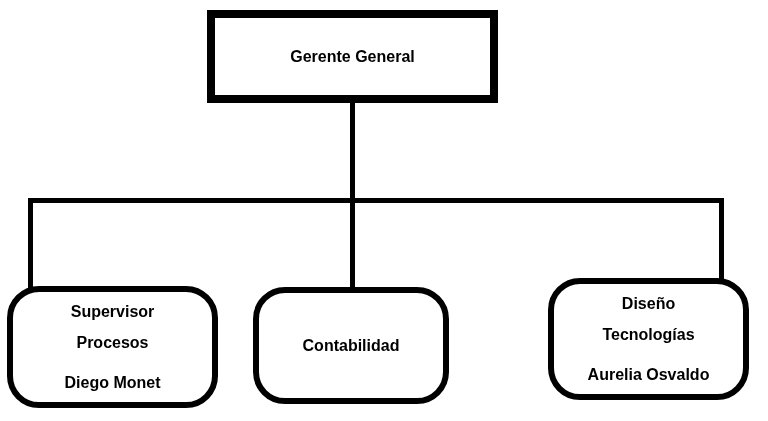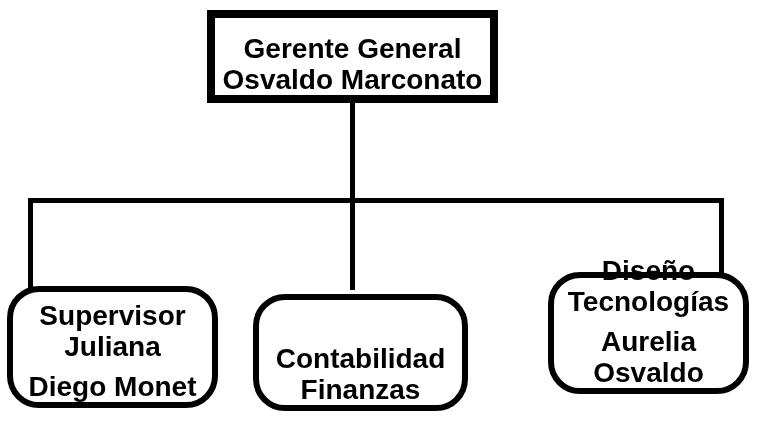--- a/index.html
+++ b/index.html
@@ -18,25 +18,25 @@
     position: absolute;
     background: #000000;
   }
   .node {
     position: absolute;
     background: #ffffff;
     border: 6px solid #000000;
     display: flex;
     flex-direction: column;
     align-items: center;
-    justify-content: flex-end;
+    justify-content: center;
     text-align: center;
     color: #000000;
     font-weight: bold;
-    font-size: 28px;
+    font-size: 16px;
     line-height: 31px;
   }
   .node.root {
     border-width: 8px;
     border-radius: 0;
   }
   .node.child {
     border-radius: 32px;
   }
   .node .person-line {
@@ -48,33 +48,31 @@
 
 <div class="canvas">
 
   <div class="connector" style="left:350px; top:100px; width:5px; height:190px;"></div>
   <div class="connector" style="left:28px; top:198px; width:696px; height:5px;"></div>
   <div class="connector" style="left:28px; top:198px; width:5px; height:92px;"></div>
   <div class="connector" style="left:719px; top:198px; width:5px; height:91px;"></div>
 
   <div class="node root" style="left:207px; top:10px; width:291px; height:93px;">
     <div>Gerente General</div>
-    <div>Osvaldo Marconato</div>
   </div>
 
   <div class="node child" style="left:7px; top:286px; width:211px; height:122px;">
     <div>Supervisor</div>
-    <div>Juliana</div>
+    <div>Procesos</div>
     <div class="person-line">Diego Monet</div>
   </div>
 
-  <div class="node child" style="left:253px; top:294px; width:215px; height:117px;">
+  <div class="node child" style="left:253px; top:287px; width:196px; height:117px;">
     <div>Contabilidad</div>
-    <div>Finanzas</div>
   </div>
 
-  <div class="node child" style="left:548px; top:272px; width:201px; height:122px;">
+  <div class="node child" style="left:548px; top:278px; width:201px; height:122px;">
     <div>Diseño</div>
     <div>Tecnologías</div>
     <div class="person-line">Aurelia Osvaldo</div>
   </div>
 
 </div>
 
 </body></html>

